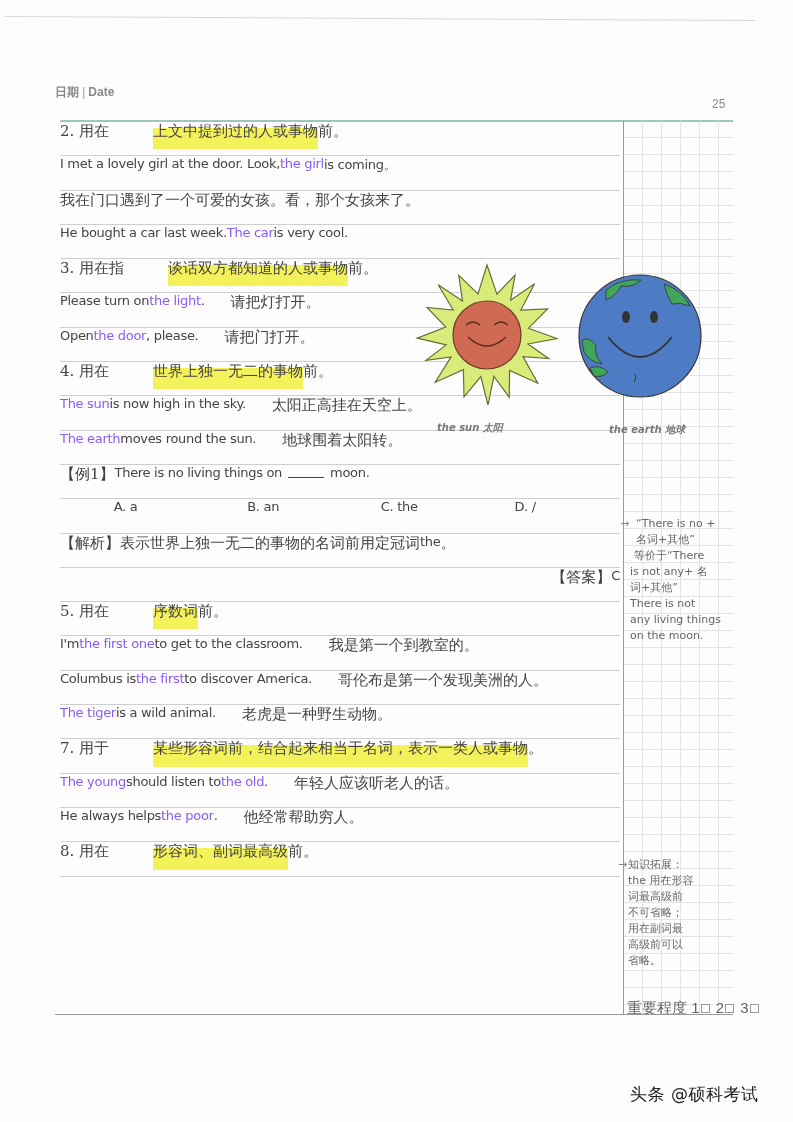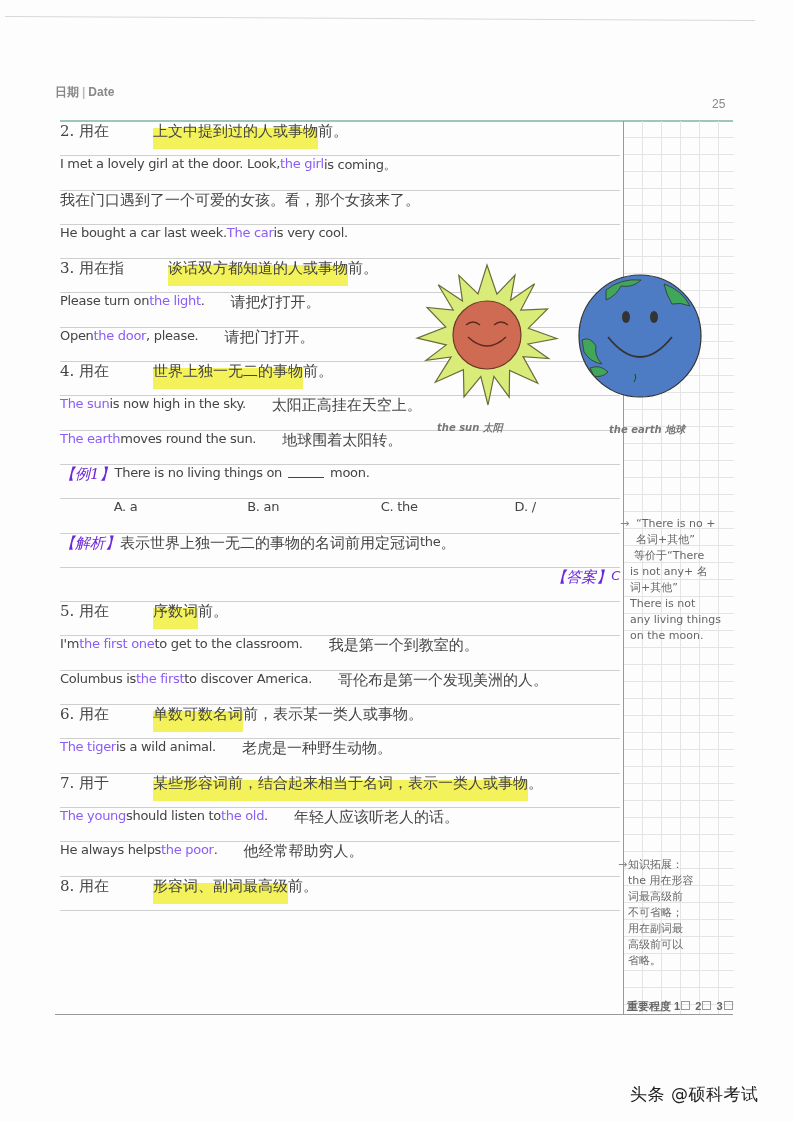--- a/index.html
+++ b/index.html
@@ -19,24 +19,24 @@
   .line { position:relative; height:34.3px; border-bottom:1px solid #cfcfcf; box-sizing:border-box;
           display:flex; padding-bottom:3px; font-size:15px; white-space:nowrap; }
   .en { font-family:"DejaVu Sans", sans-serif; font-size:13px; color:#444; letter-spacing:-0.3px; }
   .zh { font-family:"DejaVu Serif", serif; font-size:15px; color:#444; }
   .red { color:#8b5cf6; }
   .hl { background:linear-gradient(to bottom, transparent 20%, #f4f25a 20%, #f4f25a 90%, transparent 90%);margin-left:44px; }
   .gap { display:inline-block; width:26px; }
   .blank { display:inline-block; width:36px; border-bottom:1px solid #444; margin:0 6px; height:12px; }
   .opt { display:inline-block; width:107px;margin-left:28px; }
   .right { justify-content:flex-end; padding-right:0; }
-  .tag { color:#6d28d9;font-style:italic; }
+  .tag { color:#404040; }
   .side-note { position:absolute; font-family:"DejaVu Sans", sans-serif; font-size:11px; color:#666; line-height:16px; }
   .side-note .arr { position:absolute; left:-10px; top:0; color:#888; }
-  .importance { position:absolute; left:627px; top:999px; font-size:11px; color:#666; font-family:"Liberation Sans", sans-serif;font-weight:bold; }
+  .importance { position:absolute; left:627px; top:999px; font-size:15px; color:#666; font-family:"Liberation Sans", sans-serif; }
   .box { display:inline-block; width:7px; height:7px; border:1px solid #999; margin:0 2px 0 1px; vertical-align:0; }
   .caption { position:absolute; font-size:10px; font-style:italic; font-weight:bold; color:#777; }
   .watermark { position:absolute; left:630px; top:1083px; font-size:17px; color:#222; font-family:"DejaVu Sans", sans-serif; letter-spacing:0.5px; }
   .illus { position:absolute; }
 </style>
 </head>
 <body>
 
 <div class="scan-top-line"></div>
 
@@ -137,25 +137,20 @@
       <span class="en"> to get to the classroom.</span>
       <span class="gap"></span>
       <span class="zh">我是第一个到教室的。</span>
     </div>
     <div class="line">
       <span class="en">Columbus is </span>
       <span class="en red">the first</span>
       <span class="en"> to discover America.</span>
       <span class="gap"></span>
       <span class="zh">哥伦布是第一个发现美洲的人。</span>
-    </div>
-    <div class="line">
-      <span class="zh">6. 用在</span>
-      <span class="zh hl">单数可数名词</span>
-      <span class="zh">前，表示某一类人或事物。</span>
     </div>
     <div class="line">
       <span class="en red">The tiger</span>
       <span class="en"> is a wild animal.</span>
       <span class="gap"></span>
       <span class="zh">老虎是一种野生动物。</span>
     </div>
     <div class="line">
       <span class="zh">7. 用于</span>
       <span class="zh hl">某些形容词前，结合起来相当于名词，表示一类人或事物</span>

